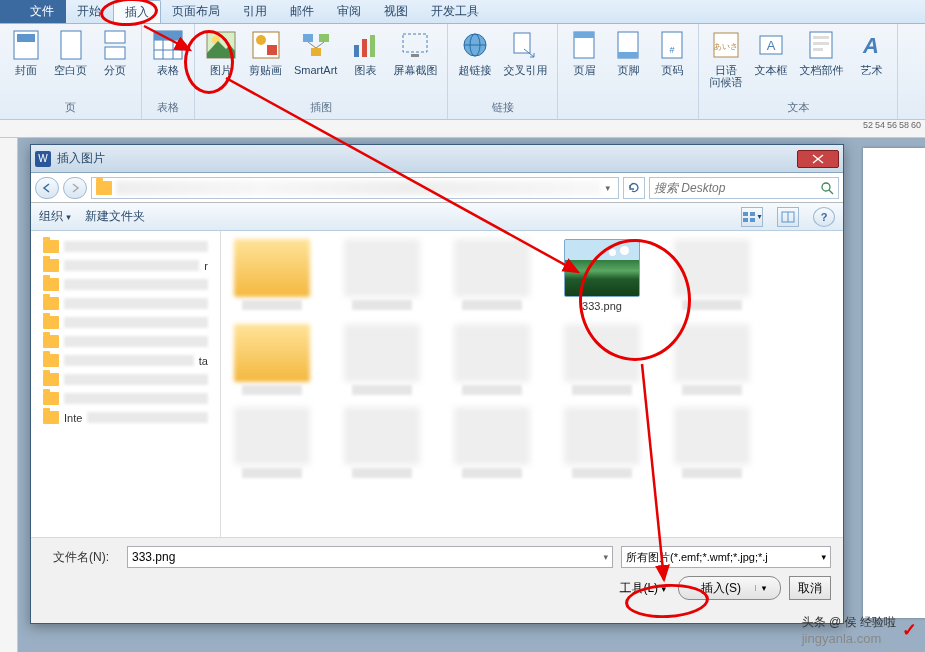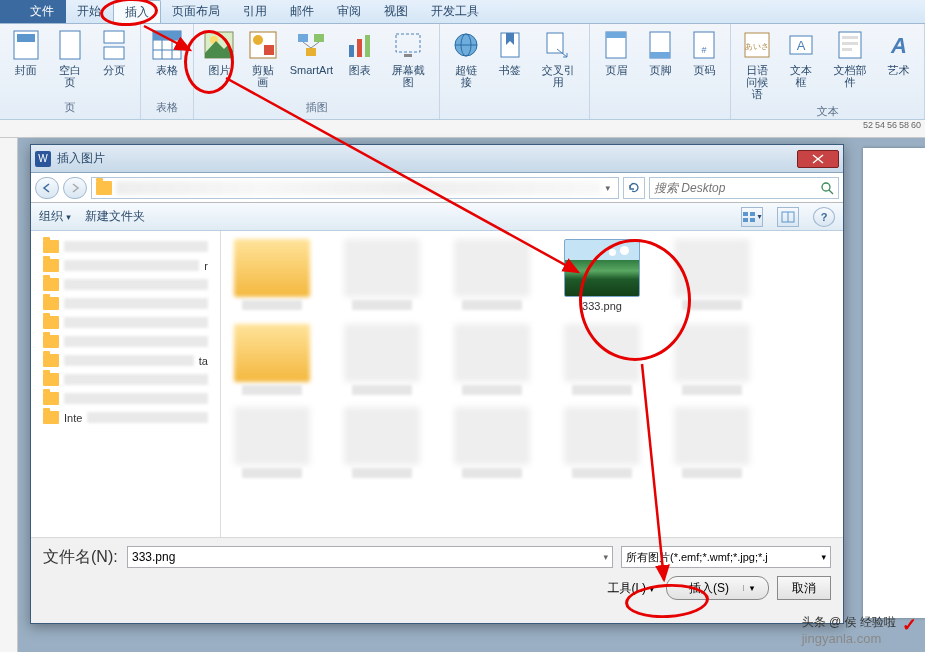--- a/index.html
+++ b/index.html
@@ -57,32 +57,32 @@
 .file-item .thumb { width:76px; height:58px; background:#eee; filter:blur(3px); border-radius:2px; }
 .file-item .thumb.folder { background:linear-gradient(#ffe39a,#f4b83f); filter:blur(2px); }
 .file-item.clear { filter:none; }
 .file-item.clear .thumb { filter:none; border:1px solid #7da7cc; background:linear-gradient(#c4e3f5 0%,#c4e3f5 35%,#2f7a3f 35%,#5aa863 55%,#1f5a2a 70%,#144018 100%); position:relative; }
 .file-item.clear .thumb:before { content:''; position:absolute; top:6px; right:10px; width:9px; height:9px; background:#fff; border-radius:50%; box-shadow: -12px 2px 0 -1px #fff; }
 .file-item .cap { font-size:11px; color:#333; margin-top:3px; text-align:center; max-width:86px; }
 .file-item .cap.blur { height:10px; width:60px; background:#e5e5e5; filter:blur(1.5px); }
 
 .dlg-bottom { padding:8px 12px 12px; background:#f1f1f1; border-top:1px solid #d9d9d9; }
 .row { display:flex; align-items:center; gap:8px; margin-bottom:8px; }
-.row .lbl { font-size:16px; color:#333; width:76px; text-align:left; }
+.row .lbl { font-size:12px; color:#333; width:76px; text-align:center; }
 .row .field { flex:1; height:22px; border:1px solid #abadb3; background:#fff; font-size:12px; padding:0 4px; display:flex; align-items:center; }
 .row .combo { width:210px; height:22px; border:1px solid #abadb3; background:#fff; font-size:11px; padding:0 4px; display:flex; align-items:center; justify-content:space-between; cursor:pointer; }
 .row2 { display:flex; justify-content:flex-end; gap:8px; align-items:center; }
-.btn { height:24px; padding:0 14px; border:1px solid #8a8a8a; background:linear-gradient(#f8f8f8,#e2e2e2); font-size:12px; display:flex; align-items:center; cursor:pointer; }
+.btn { height:24px; padding:0 8px; border:1px solid #8a8a8a; background:linear-gradient(#f8f8f8,#e2e2e2); font-size:12px; display:flex; align-items:center; cursor:pointer; }
 .btn.split { padding:8px;border-radius:11px; }
 .btn.split .main { padding:0 14px; border-right:1px solid #aaa; height:100%; display:flex; align-items:center; }
 .btn.split .dd { width:16px; display:flex; align-items:center; justify-content:center; }
 
 .red-circle { position:absolute; border:3px solid #e60000; border-radius:50%; pointer-events:none; }
 .red-arrow { position:absolute; pointer-events:none; }
-.watermark { position:absolute; bottom:6px; right:8px; font-size:12px; color:#333; display:flex; gap:6px; }
+.watermark { position:absolute; bottom:6px; right:8px; font-size:12px; color:#333; display:flex; align-items:center; gap:6px; }
 .watermark .sub { font-size:13px; color:#888; }
 .checkmark { color:#e60000; font-weight:bold; font-size:18px; }
 </style>
 </head>
 <body>
 
 <div class="ribbon-tabs">
   <div class="tab file">文件</div>
   <div class="tab">开始</div>
   <div class="tab active">插入</div>
@@ -207,37 +207,29 @@
             <svg width="28" height="28">
               <circle cx="14" cy="14" r="11" fill="#6faedc" stroke="#2b6ca3"></circle>
               <ellipse cx="14" cy="14" rx="5" ry="11" fill="none" stroke="#2b6ca3"></ellipse>
               <line x1="3" y1="14" x2="25" y2="14" stroke="#2b6ca3"></line>
             </svg>
           </div>
           <div class="lbl">超链接</div>
         </div>
       <div class="rbtn">
           <div class="ic">
-            <svg width="22" height="28">
-              <rect x="2" y="2" width="18" height="24" fill="#fff" stroke="#4a80b9"></rect>
-              <path d="M 7 2 L 7 14 L 11 10 L 15 14 L 15 2 Z" fill="#4a80b9"></path>
-            </svg>
-          </div>
-          <div class="lbl">书签</div>
-        </div>
-      <div class="rbtn">
-          <div class="ic">
             <svg width="26" height="28">
               <rect x="2" y="2" width="16" height="20" fill="#fff" stroke="#4a80b9"></rect>
               <path d="M 12 18 L 22 26 M 22 26 L 18 26 M 22 26 L 22 22" stroke="#4a80b9" fill="none"></path>
             </svg>
           </div>
           <div class="lbl">交叉引用</div>
         </div>
     </div>
+    <div class="group-label">链接</div>
   </div>
   <div class="group">
     <div class="group-buttons">
       <div class="rbtn">
           <div class="ic">
             <svg width="22" height="28">
               <rect x="1" y="1" width="20" height="26" fill="#fff" stroke="#4a80b9"></rect>
               <rect x="1" y="1" width="20" height="6" fill="#6fa8dc"></rect>
             </svg>
           </div>

